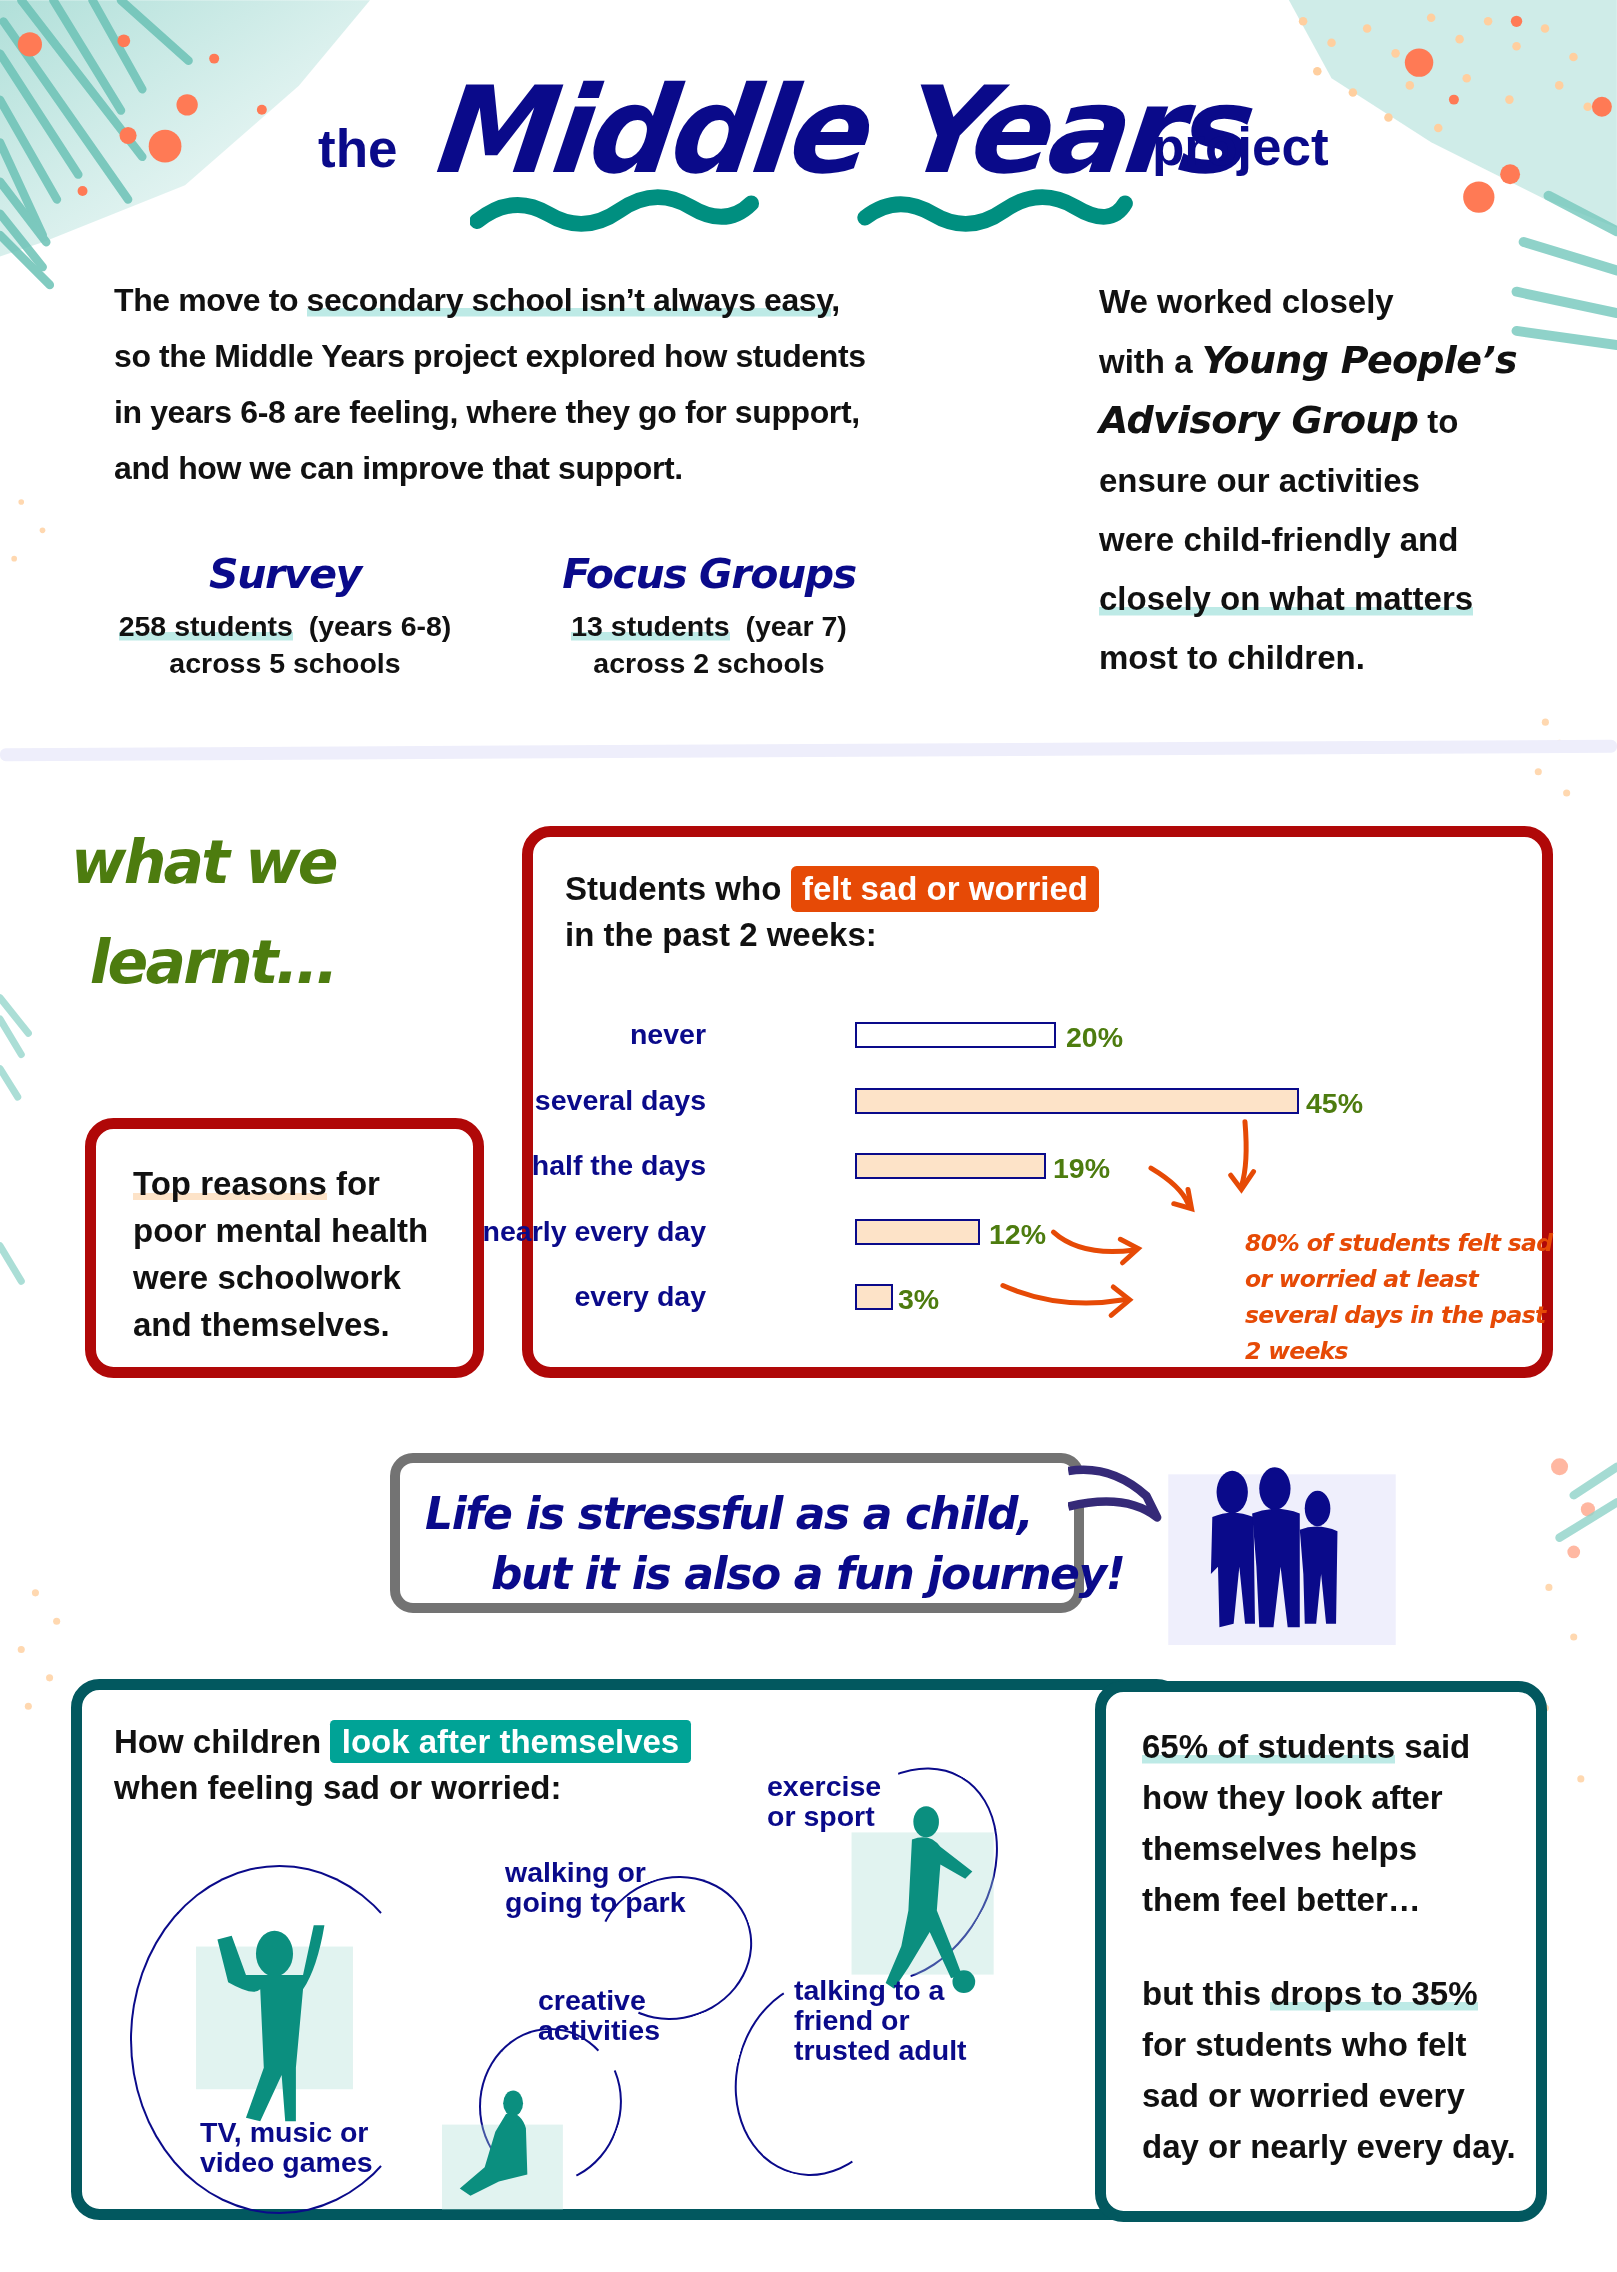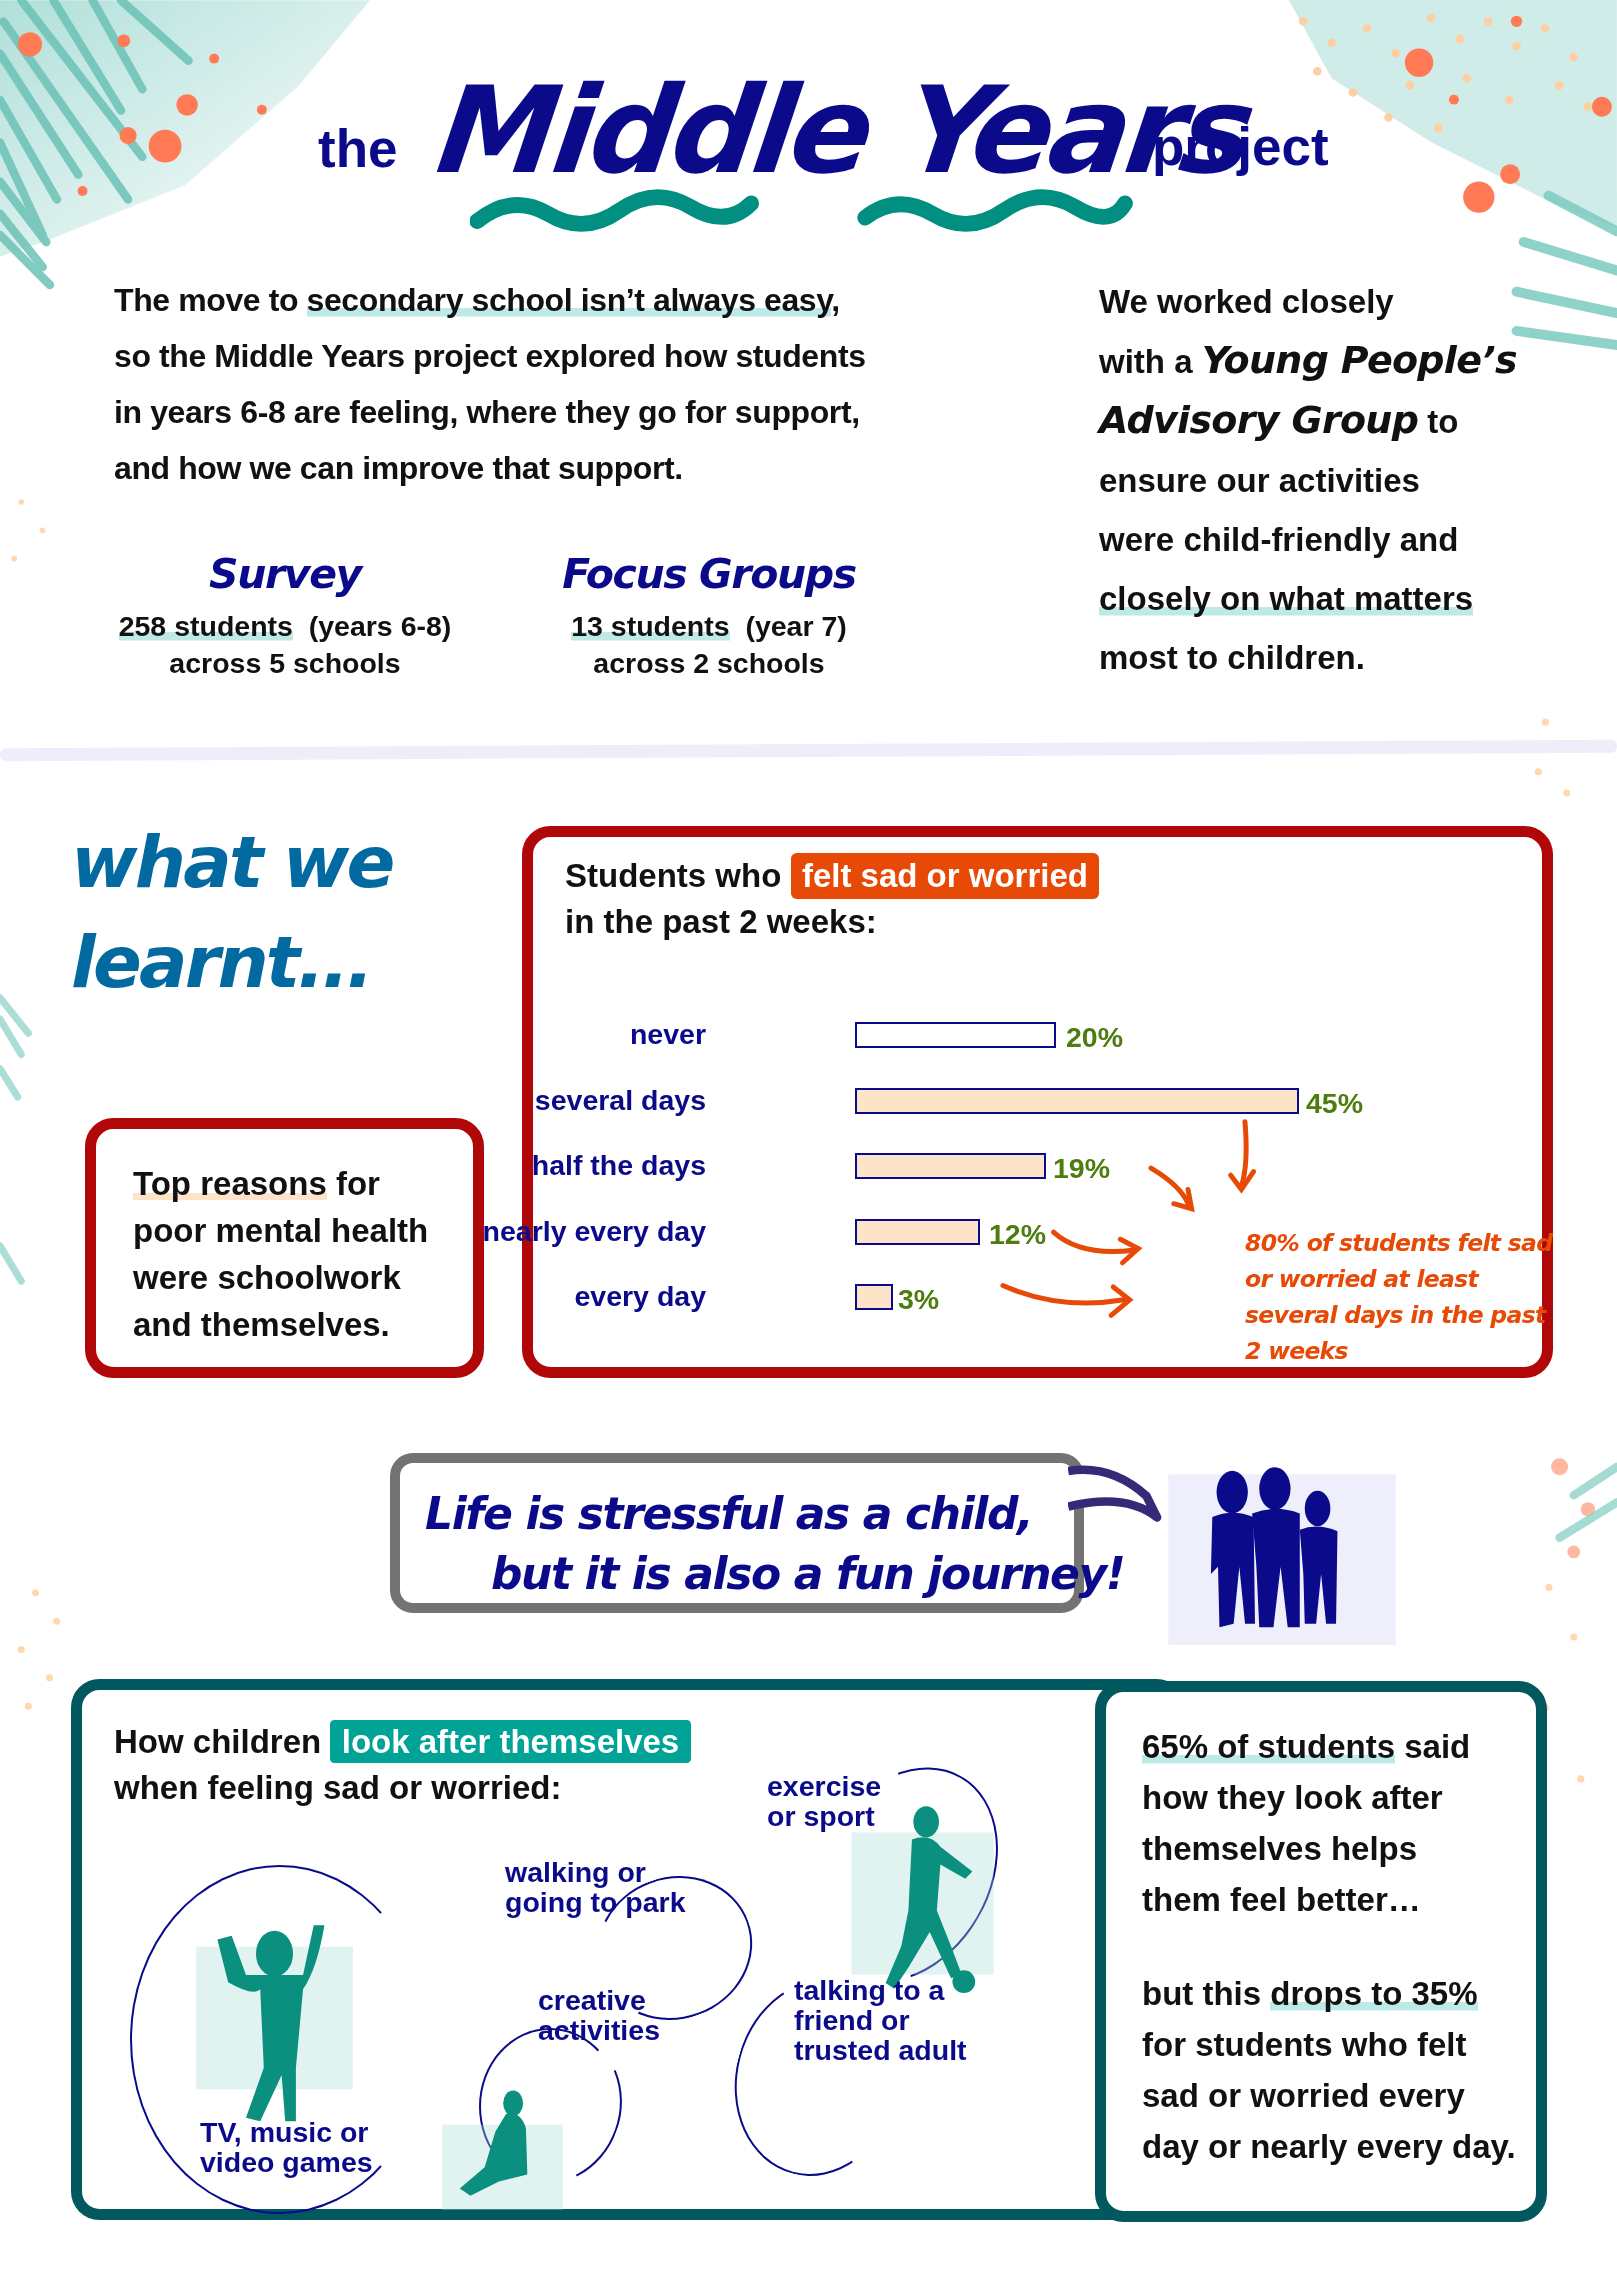--- a/index.html
+++ b/index.html
@@ -18,30 +18,30 @@
 
   .method { position: absolute; text-align: center; }
   .method-title { font-family: "DejaVu Sans", sans-serif; font-weight: bold; font-style: italic; color: #0a0a8a; font-size: 41px; letter-spacing: -1.4px; }
   .method-line { font-size: 28.5px; font-weight: bold; color: #111; margin-top: 10px; line-height: 37px; }
 
   .advisory { position: absolute; left: 1099px; top: 272px; width: 442px; font-size: 33px; line-height: 59px; font-weight: bold; color: #111; }
   .advisory .script { font-family: "DejaVu Sans", sans-serif; font-style: italic; font-weight: bold; font-size: 38px; letter-spacing: -0.7px; }
 
   .divider { position: absolute; left: 0; top: 744px; width: 1617px; height: 13px; background: #eeeefb; border-radius: 5.7px; transform: rotate(-0.3deg); }
 
-  .learnt { position: absolute; left: 71px; top: 812px; font-family: "DejaVu Sans", sans-serif; font-weight: bold; font-style: italic; font-size: 72px; line-height: 100px; color: #0369a1; letter-spacing: -2.8px; }
+  .learnt { position: absolute; left: 71px; top: 812px; font-family: "DejaVu Sans", sans-serif; font-weight: bold; font-style: italic; font-size: 60px; line-height: 100px; color: #4d7c0f; letter-spacing: -2.8px; text-align: right; }
 
   .box { position: absolute; border-radius: 28.5px; background: #fff; }
   .box-red { border: 11.4px solid #b00808; }
   .box-teal { border: 11.4px solid #02585f; }
   .box-purple { border: 10px solid #737373; border-radius: 23px; text-align: center; }
 
   .reasons-text { position: absolute; left: 37px; top: 31px; font-size: 33px; line-height: 47px; font-weight: bold; color: #111; }
 
-  .chart-title { position: absolute; left: 32px; top: 16px; font-size: 33px; line-height: 46px; font-weight: bold; color: #111; }
+  .chart-title { position: absolute; left: 32px; top: 29px; font-size: 33px; line-height: 46px; font-weight: bold; color: #111; }
   .tag-orange { display: inline-block; background: #e64a06; color: #fff; padding: 0 11.4px; border-radius: 5.7px; line-height: 46px; }
   .tag-teal { display: inline-block; background: #00a396; color: #fff; padding: 0 11.4px; border-radius: 4.3px; line-height: 43px; }
 
   .bar-row { position: absolute; left: 0; height: 28.5px; width: 926px; }
   .bar-label { position: absolute; right: 753px; top: -4.3px; font-size: 28.5px; font-weight: bold; color: #0a0a8a; white-space: nowrap; }
   .bar { position: absolute; left: 322px; top: 0; height: 26px; border: 2.8px solid #0a0a8a; background: #fde3c8; }
   .bar.white { background: #fff; }
   .bar-value { position: absolute; top: -1.4px; font-size: 28.5px; font-weight: bold; color: #4d7c0f; }
 
   .note-80 { position: absolute; left: 712px; top: 388px; width: 313px; font-family: "DejaVu Sans", sans-serif; font-weight: bold; font-style: italic; color: #e64a06; font-size: 23.5px; line-height: 36px; letter-spacing: -0.7px; }

